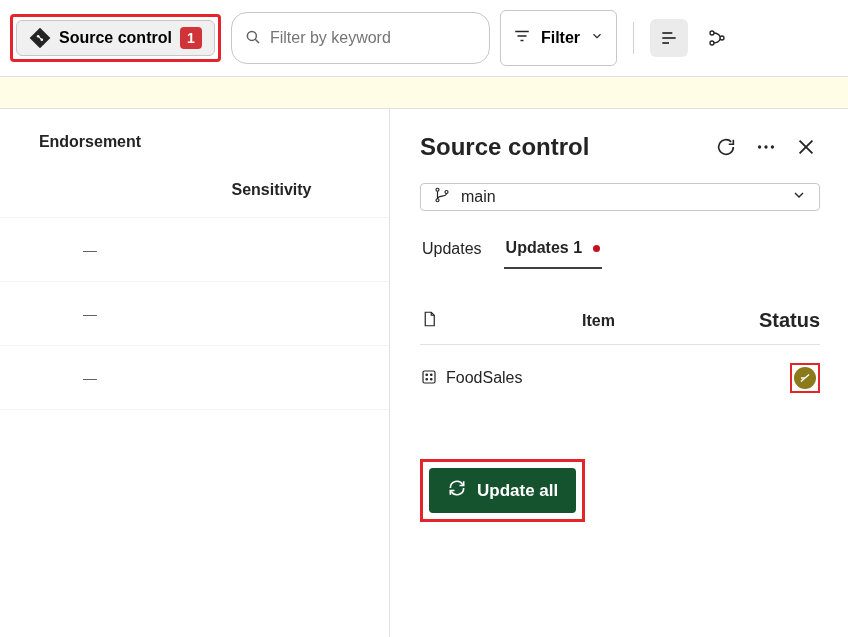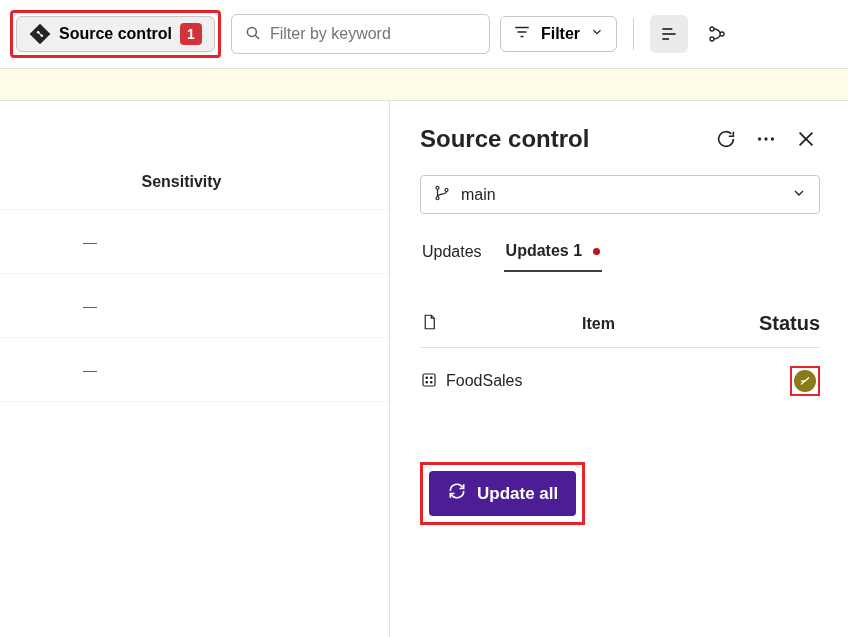--- a/index.html
+++ b/index.html
@@ -51,41 +51,41 @@
       padding: 0 7px;
       line-height: 22px;
       min-width: 22px;
       text-align: center;
     }
     .search-box {
       display: flex;
       align-items: center;
       gap: 8px;
       border: 1px solid #c7c7c7;
-      border-radius: 6px;
+      border-radius: 16px;
       padding: 0 12px;
-      height: 40px;
+      height: 52px;
       flex: 0 0 230px;
     }
     .search-box input {
       border: none;
       outline: none;
       font-size: 16px;
       flex: 1;
       color: #616161;
       background: transparent;
     }
     .filter-btn {
       display: flex;
       align-items: center;
       gap: 10px;
       border: 1px solid #c7c7c7;
       border-radius: 6px;
       padding: 0 12px;
-      height: 36px;
+      height: 56px;
       font-size: 16px;
       font-weight: 600;
       background: #fff;
       cursor: pointer;
     }
     .toolbar-divider {
       width: 1px;
       height: 32px;
       background: #d1d1d1;
       margin: 0 6px;
@@ -163,21 +163,21 @@
       cursor: pointer;
       color: #242424;
     }
     .branch-select {
       display: flex;
       align-items: center;
       gap: 10px;
       border: 1px solid #c7c7c7;
       border-radius: 4px;
       padding: 0 12px;
-      height: 39px;
+      height: 28px;
       font-size: 16px;
       cursor: pointer;
       margin-bottom: 18px;
     }
     .branch-select .name { flex: 1; }
     .tabs {
       display: flex;
       gap: 20px;
       margin-bottom: 28px;
     }
@@ -247,21 +247,21 @@
       display: inline-flex;
       border: 3px solid #e3242b;
       padding: 6px;
       margin-top: 48px;
       align-self: flex-start;
     }
     .update-btn {
       display: flex;
       align-items: center;
       gap: 10px;
-      background: #4c1d95;
+      background: #14532d;
       color: #fff;
       font-size: 17px;
       font-weight: 600;
       border: none;
       border-radius: 4px;
       padding: 10px 18px;
       cursor: pointer;
     }
   </style>
 </head>
@@ -329,20 +329,21 @@
     </svg>
   </button>
 </div>
 
 <div class="yellow-strip"></div>
 
 <div class="main">
 
   <div class="left-col">
     <div class="left-header">
+      <div class="col-h col-endorsement">Endorsement</div>
       <div class="col-h col-sensitivity">Sensitivity</div>
     </div>
     <div class="row">
       <div class="cell1">—</div>
       <div class="cell2"></div>
     </div>
     <div class="row">
       <div class="cell1">—</div>
       <div class="cell2"></div>
     </div>

